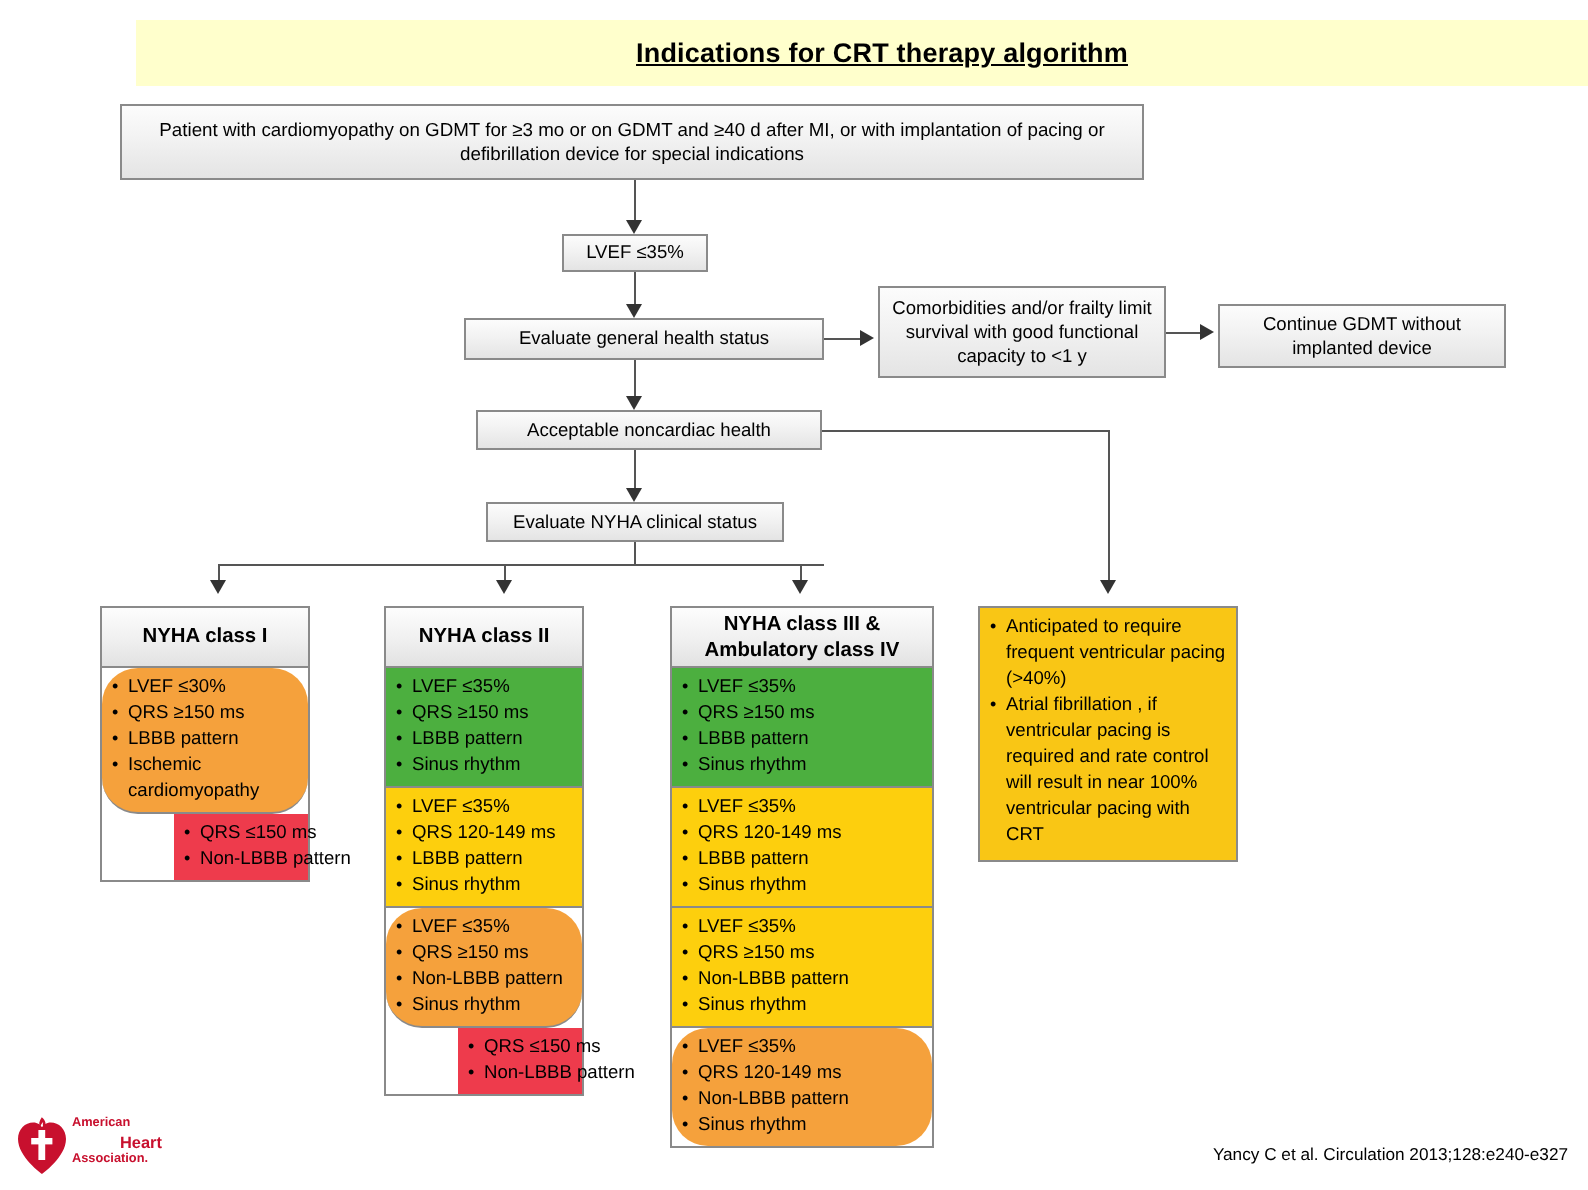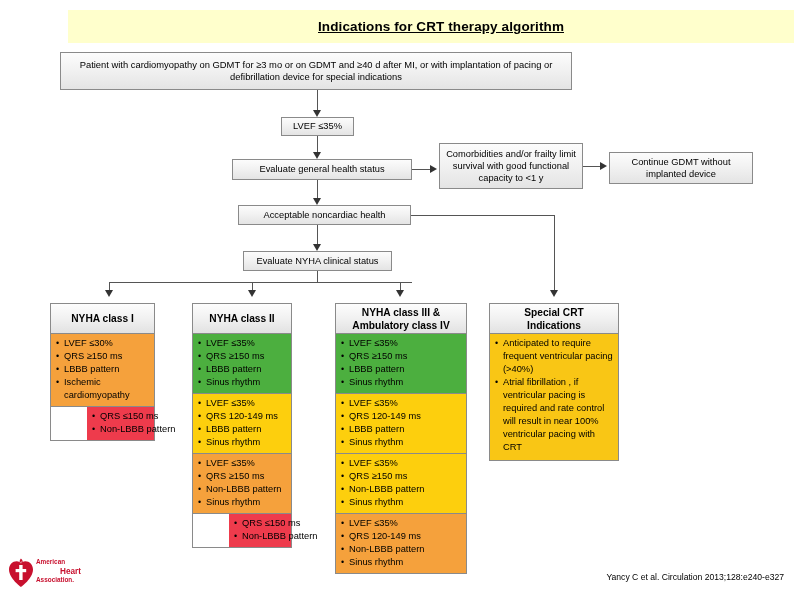--- a/index.html
+++ b/index.html
@@ -98,21 +98,21 @@
   .seg li.wrap { white-space: normal; }
   .seg li::before {
     content: "\2022";
     position: absolute;
     left: 1px; top: -0.5px;
     font-size: 9px;
   }
 
   .c-green  { background: #4caf3f; }
   .c-yellow { background: #fdcf0d; }
-  .c-orange { background: #f5a13c; }
+  .c-orange { background: #f5a13c; border-radius: 18px; }
   .c-red    { background: #ee3b4c; margin-left: 36px; }
   .c-gold   { background: #f9c615; }
 
   
   .aha-logo {
     position: absolute;
     left: 8px; top: 556px;
     width: 78px; height: 34px;
   }
   .aha-mark { position: absolute; left: 0; top: 2px; width: 26px; height: 30px; }
@@ -291,24 +291,20 @@
       <ul>
         <li>LVEF ≤35%</li>
         <li>QRS 120-149 ms</li>
         <li>Non-LBBB pattern</li>
         <li>Sinus rhythm</li>
       </ul>
     </div>
   </div>
 
   <div class="column" style="left:489px; top:303px; width:130px;">
-    <div class="col-head" style="height:30px; white-space:pre-line; display:flex; align-items:center; justify-content:center;">
-      <span>Special CRT
-Indications</span>
-    </div>
     <div class="seg c-gold" style="padding-bottom:6px;">
       <ul>
         <li class="wrap">Anticipated to require frequent ventricular pacing (&gt;40%)</li>
         <li class="wrap">Atrial fibrillation , if ventricular pacing is required and rate control will result in near 100% ventricular pacing with CRT</li>
       </ul>
     </div>
   </div>
 
   <div class="aha-logo">
     <svg class="aha-mark" viewBox="0 0 26 30">

